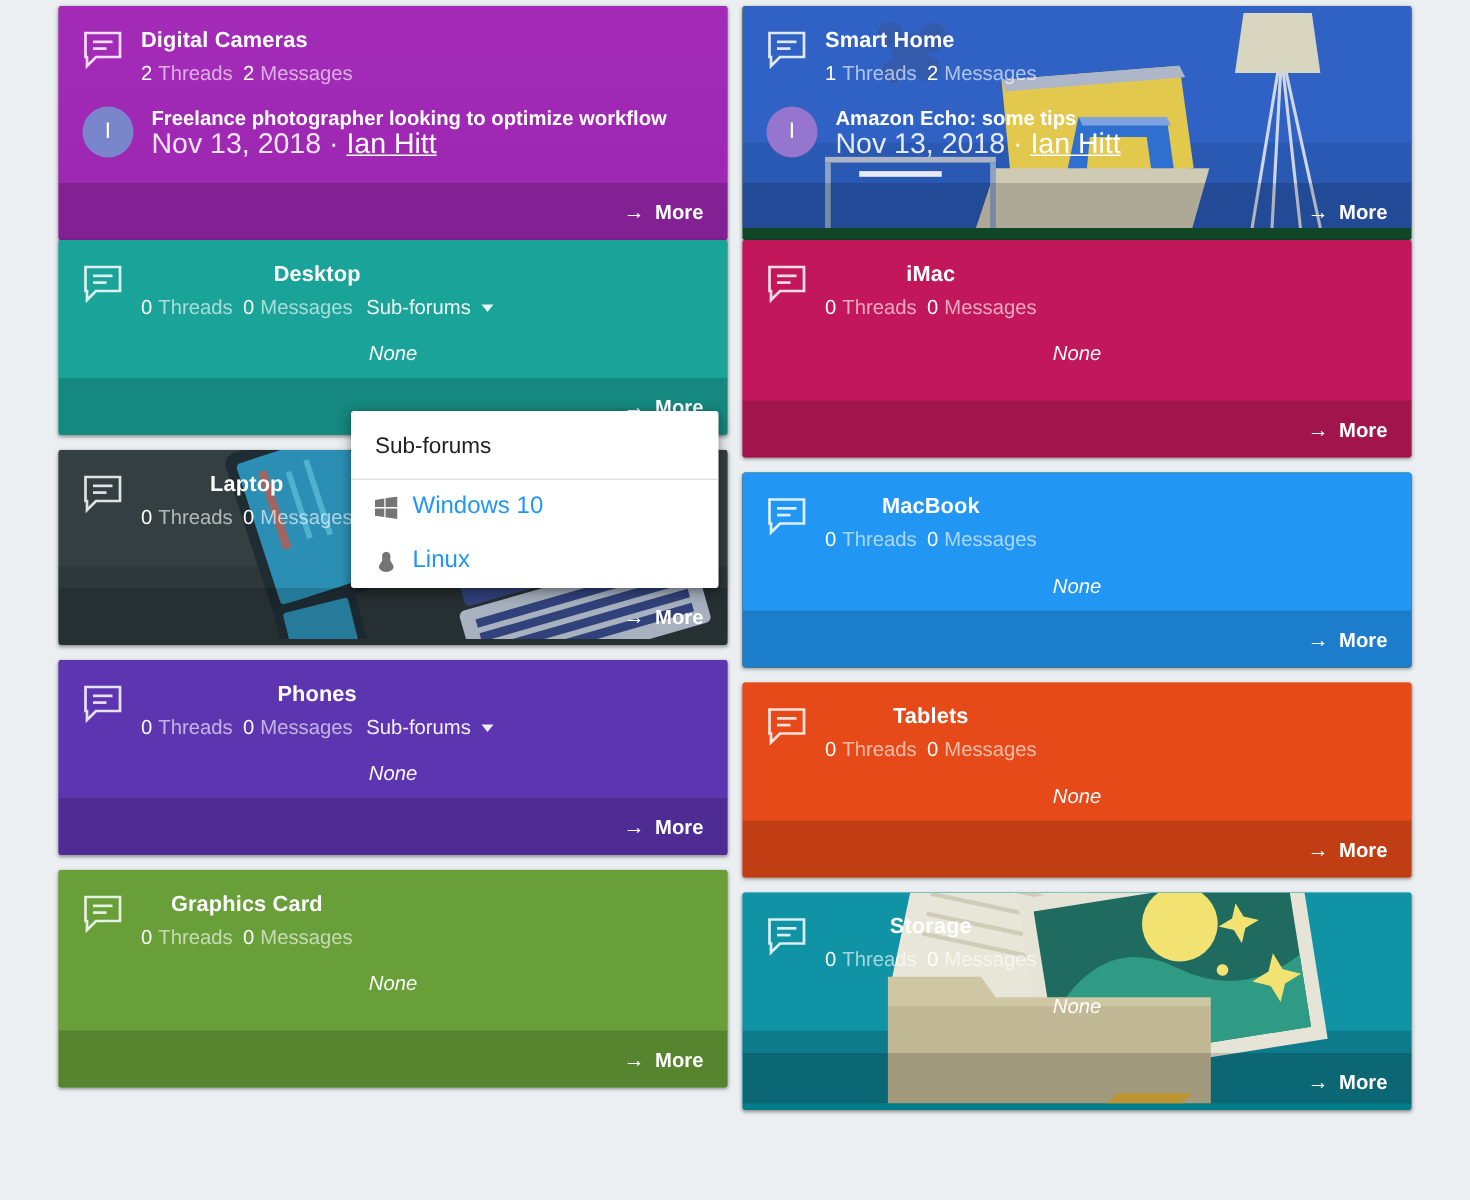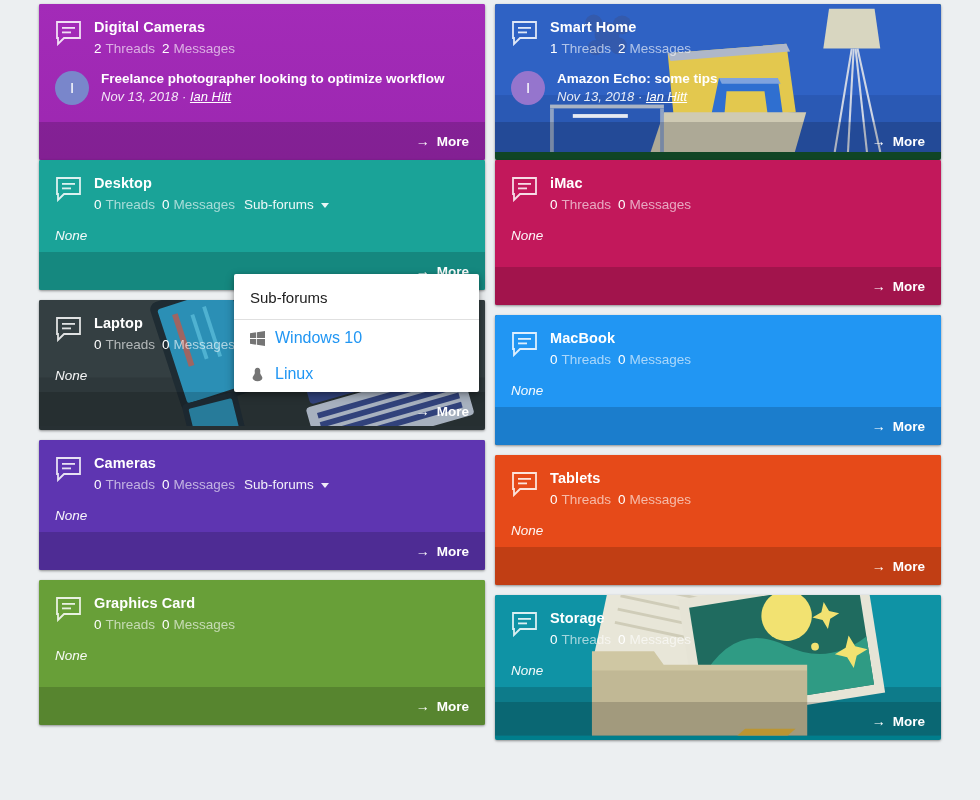--- a/index.html
+++ b/index.html
@@ -63,33 +63,33 @@
   .hero-row { display: flex; gap: 10px; padding-top: 4px; }
   .hero { flex: 1 1 0; height: 156px; }
   .hero .card-body { padding-bottom: 0; }
   .thread-row { display: flex; align-items: center; gap: 12px; margin-top: 12px; }
   .avatar {
     flex: 0 0 auto; width: 34px; height: 34px; border-radius: 50%;
     display: flex; align-items: center; justify-content: center;
     font-size: 15px; color: #fff; font-weight: 300;
   }
   .thread-title { font-size: 13.5px; font-weight: bold; color: #fff; line-height: 17px; }
-  .thread-sub { font-size: 13px; color: rgba(255,255,255,.88); margin-top: 2px; line-height: 16px; font-style: italic; }
+  .thread-sub { font-size: 19px; color: rgba(255,255,255,.88); margin-top: 2px; line-height: 16px; }
   .thread-sub a { color: #fff; text-decoration: underline; }
 
   
   .section-head {
     display: flex; align-items: center; justify-content: space-between;
     height: 46px; margin-top: 10px;
   }
   .section-title { font-size: 14px; font-weight: bold; color: #263238; }
   .section-chevron { color: #37474f; font-size: 13px; padding: 6px 8px; cursor: pointer; }
 
   
-  .grid { display: flex; gap: 10px; }
+  .grid { display: flex; gap: 10px; text-align: center; }
   .col { flex: 1 1 0; display: flex; flex-direction: column; gap: 10px; }
   .forum { height: 130px; }
   .forum.tall { height: 145px; }
 
   
   .dropdown {
     position: absolute; z-index: 40;
     background: #fff; border-radius: 2px;
     box-shadow: 0 3px 10px rgba(0,0,0,.30), 0 1px 4px rgba(0,0,0,.20);
     overflow: hidden;
@@ -358,21 +358,21 @@
         <div class="card-body">
           <div class="card-head">
             <span class="bubble-icon">
               <svg width="27" height="26" viewBox="0 0 27 26">
                 <path d="M2 2h23v16H9l-6 6v-6H2z" fill="none" stroke="rgba(255,255,255,.85)" stroke-width="1.8"></path>
                 <rect x="7" y="7" width="13" height="1.8" fill="rgba(255,255,255,.85)"></rect>
                 <rect x="7" y="11.5" width="9" height="1.8" fill="rgba(255,255,255,.85)"></rect>
               </svg>
             </span>
             <div class="card-titles">
-              <div class="card-title">Cameras</div>
+              <div class="card-title">Phones</div>
               <div class="card-meta">
                 <span class="meta-pair">
                   <span class="num">0</span>
                   <span class="lbl">Threads</span>
                 </span>
                 <span class="meta-pair">
                   <span class="num">0</span>
                   <span class="lbl">Messages</span>
                 </span>
                 <span class="subforums-toggle">

